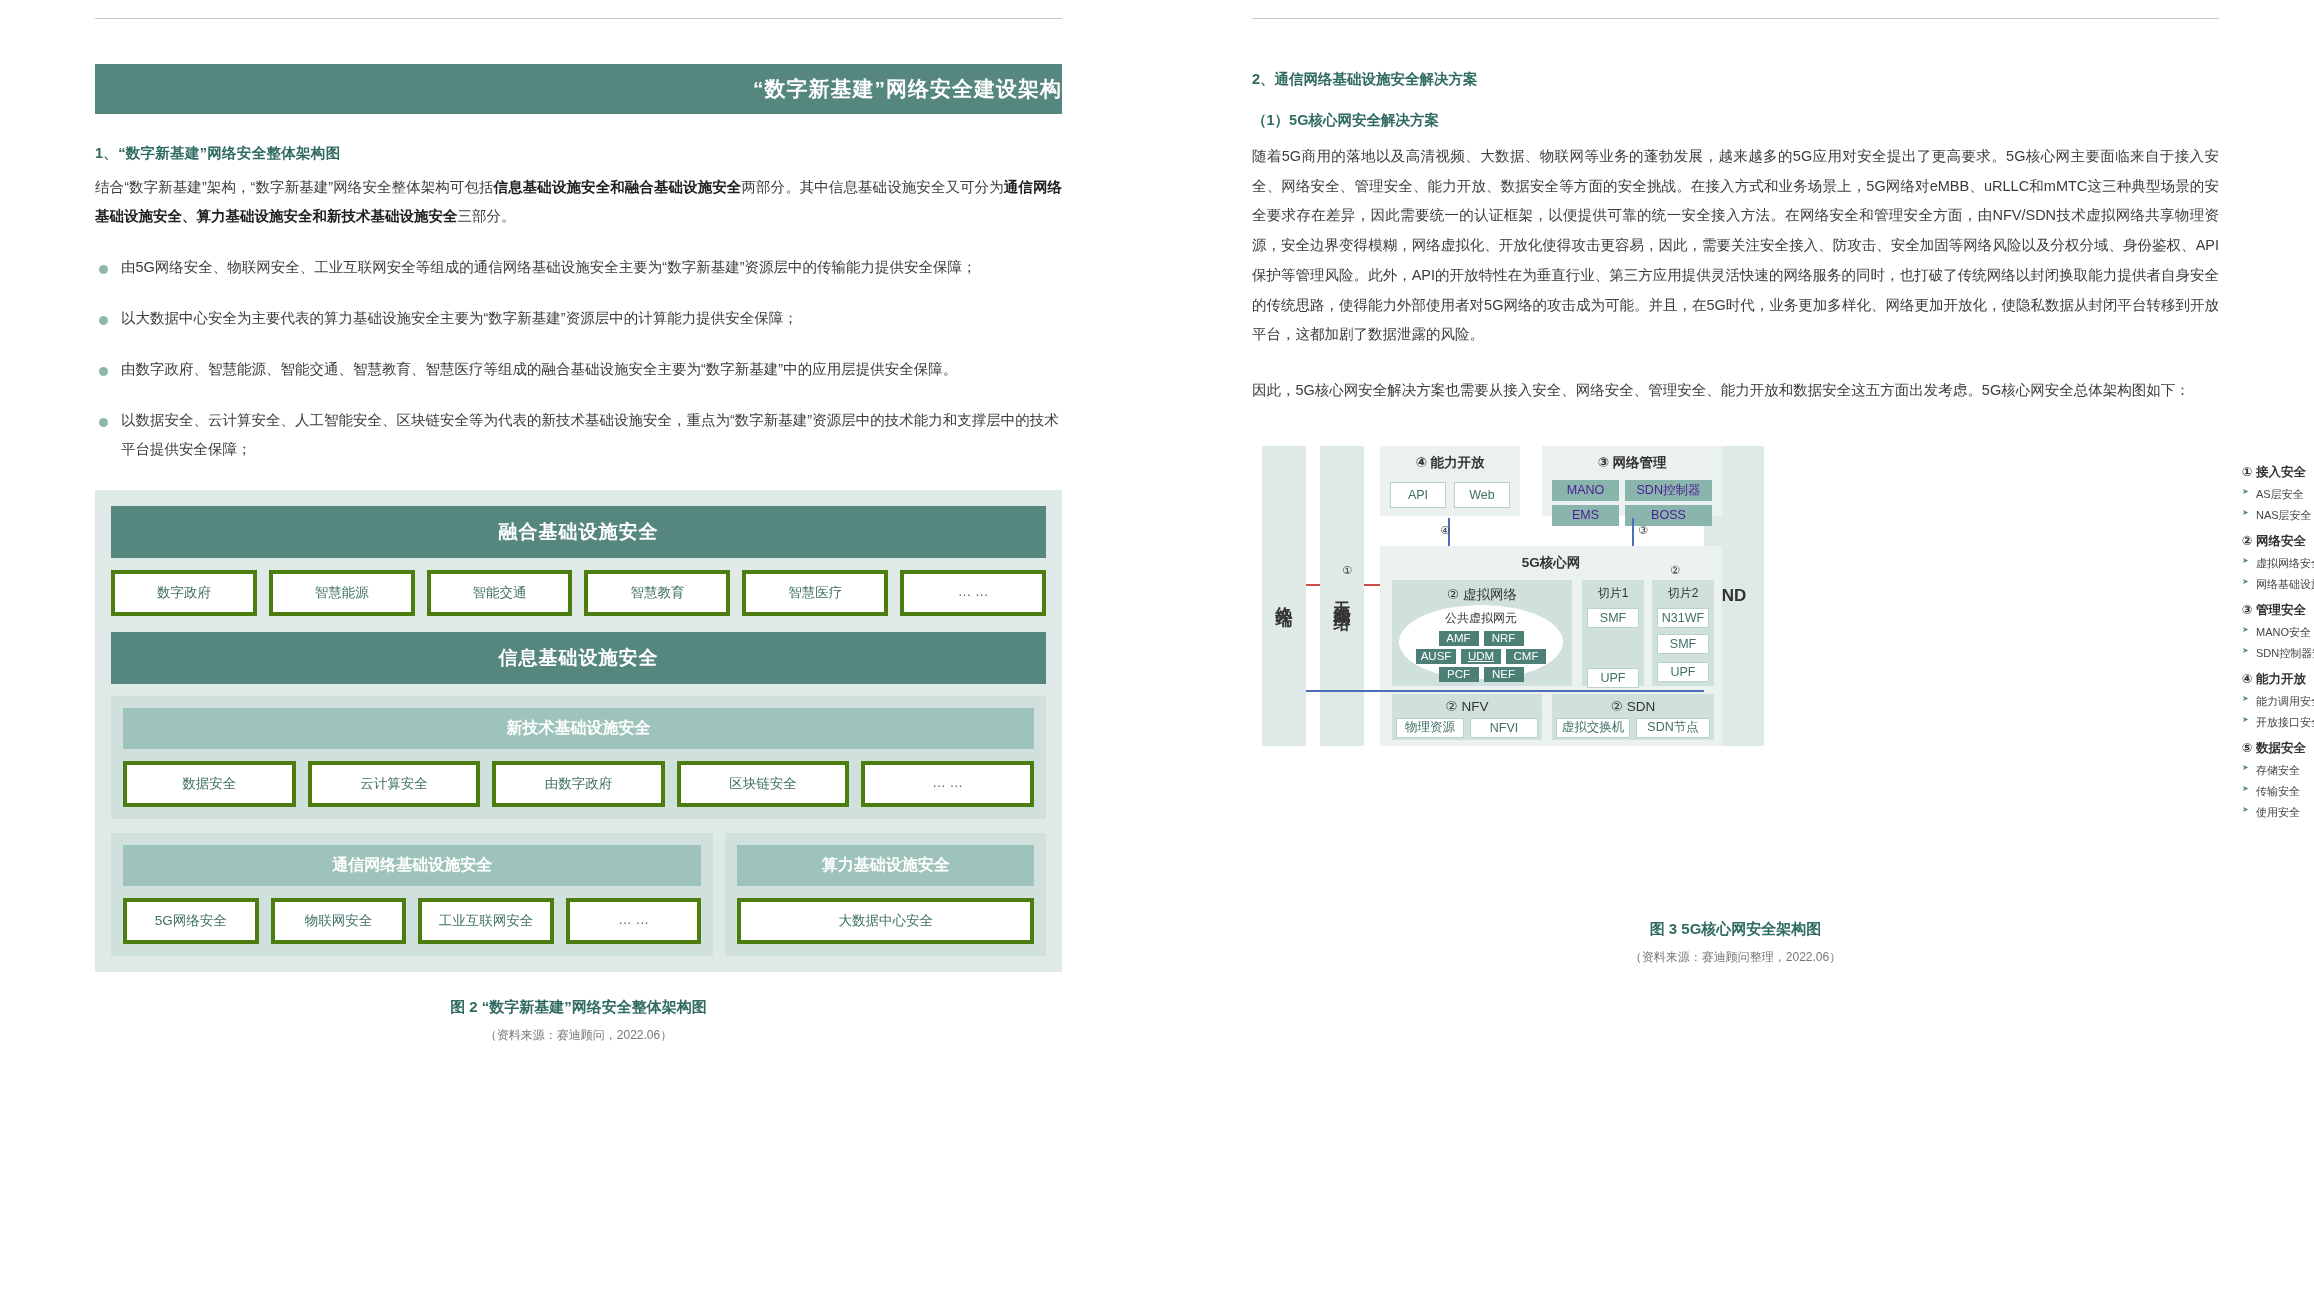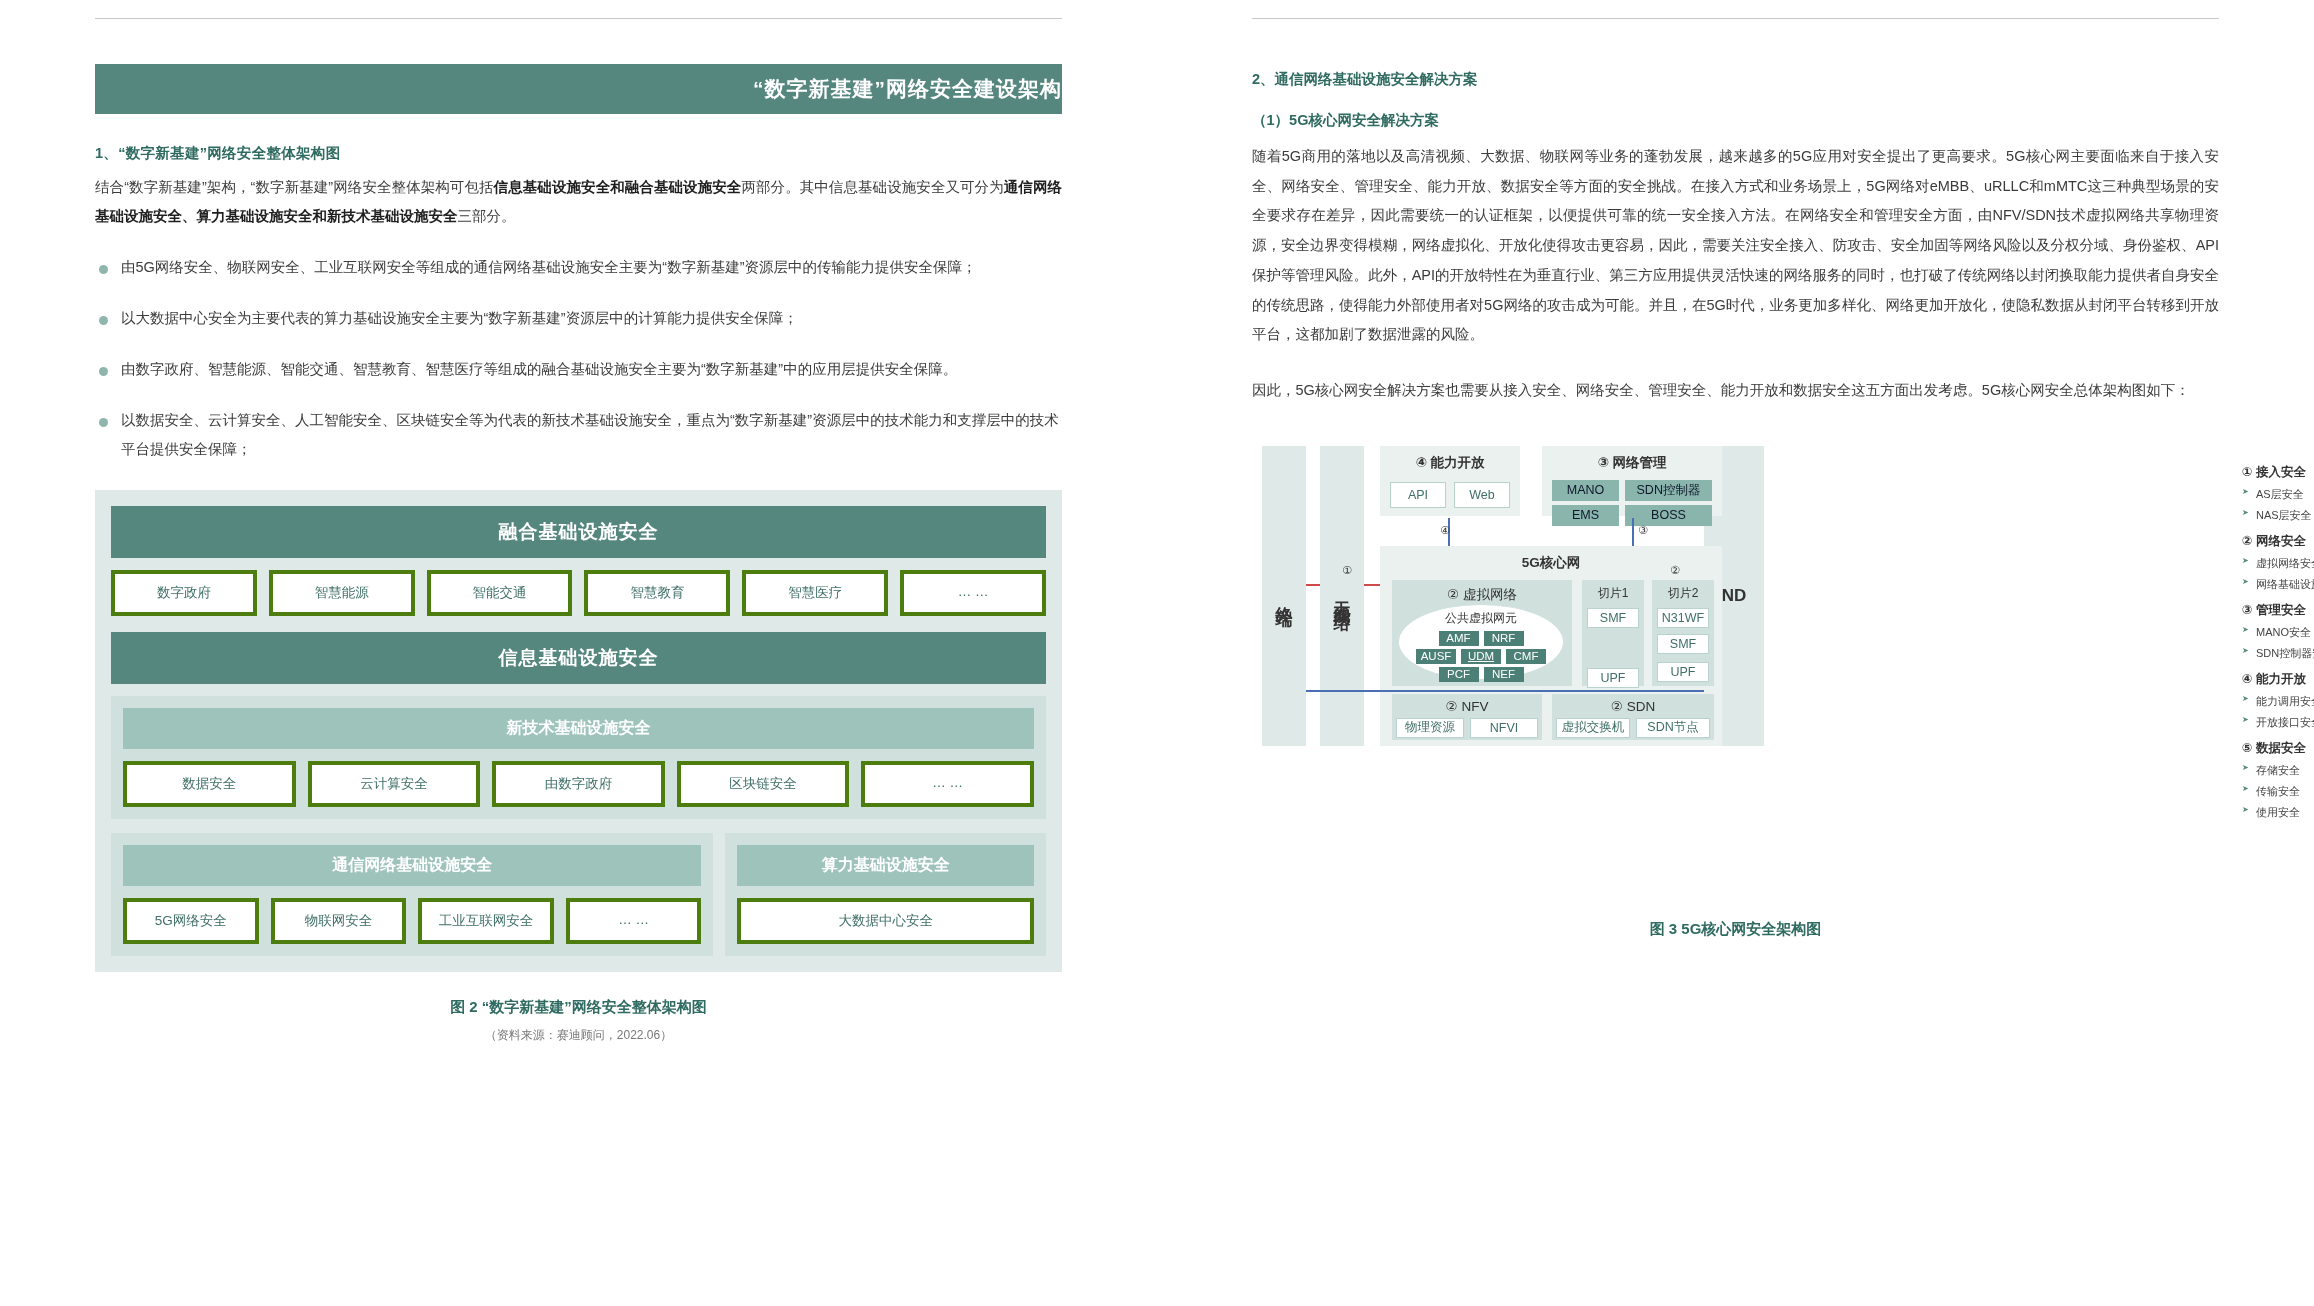--- a/index.html
+++ b/index.html
@@ -40,21 +40,21 @@
   .r-para{font-size:14.5px;line-height:2.05;color:#3b3b3b;margin-top:12px;text-align:justify;}
 
   
   .fig3{position:relative;margin-top:40px;height:460px;}
   .d{position:absolute;box-sizing:border-box;}
   .vbar{background:#dfe9e7;width:36px;display:flex;align-items:center;justify-content:center;}
   .vtext{writing-mode:vertical-rl;font-weight:bold;font-size:17px;color:#333;letter-spacing:4px;}
   .boxA{background:#eaf1ef;}
   .lbl{font-size:13.5px;color:#333;text-align:center;}
   .tile{background:#fff;border:1px solid #b9d2cd;color:#3f6f67;font-size:12.5px;display:flex;align-items:center;justify-content:center;}
-  .ttile{background:#8ab5ad;color:#0f172a;font-size:12.5px;display:flex;align-items:center;justify-content:center;}
+  .ttile{background:#8ab5ad;color:#4c1d95;font-size:12.5px;display:flex;align-items:center;justify-content:center;}
   .dtile{background:#4c7f76;color:#fff;font-size:11.5px;display:flex;align-items:center;justify-content:center;}
   .ellipse{border-radius:50%;background:#fff;border:1px solid #cfe0dd;}
   .legend{position:absolute;left:990px;top:8px;width:180px;font-size:11.5px;color:#333;}
   .lg-h{font-weight:bold;font-size:12.5px;margin-top:10px;}
   .lg-i{margin-top:6px;padding-left:14px;position:relative;font-size:11px;color:#444;}
   .lg-i::before{content:"\27A4";position:absolute;left:0;top:0;font-size:8px;color:#55877f;}
   .fig3cap{margin-top:14px;text-align:center;color:#2f6b61;font-weight:bold;font-size:15px;}
 </style>
 </head>
 <body>
@@ -248,15 +248,16 @@
         <div class="lg-i">能力调用安全</div>
         <div class="lg-i">开放接口安全</div>
         <div class="lg-h">⑤ 数据安全</div>
         <div class="lg-i">存储安全</div>
         <div class="lg-i">传输安全</div>
         <div class="lg-i">使用安全</div>
       </div>
     </div>
 
     <div class="fig3cap">图 3  5G核心网安全架构图</div>
+    <div class="figsrc">（资料来源：赛迪顾问整理，2022.06）</div>
   </div>
 
 </div>
 
 </body></html>

